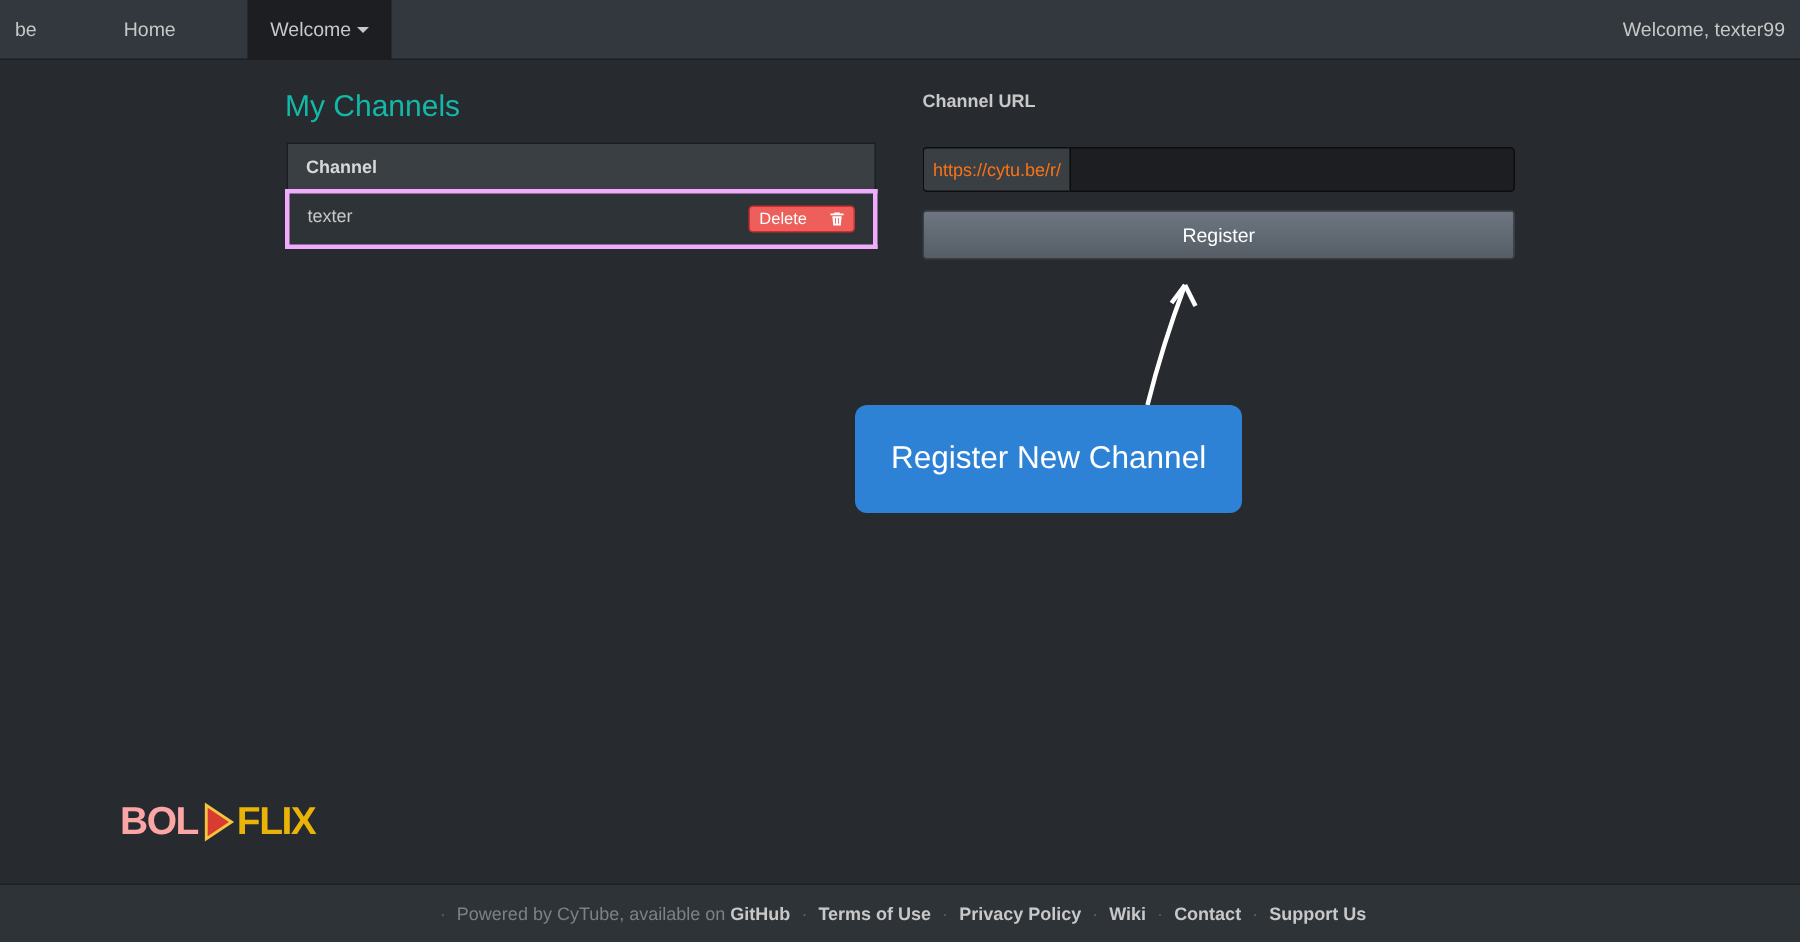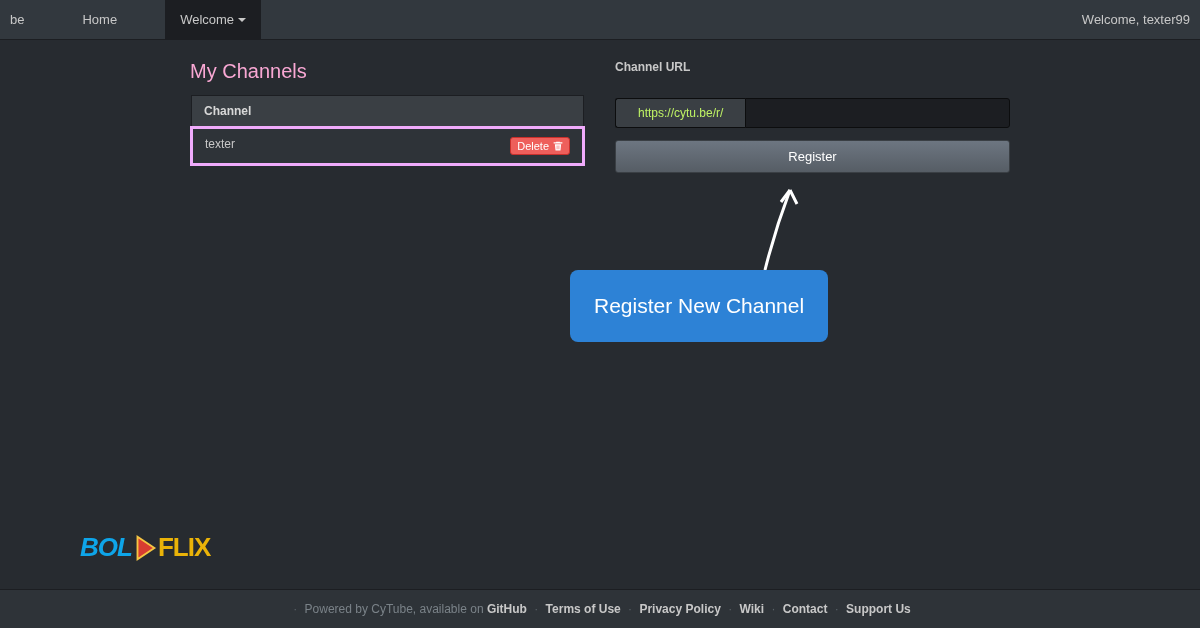--- a/index.html
+++ b/index.html
@@ -53,21 +53,21 @@
     .container {
       display: flex;
       padding: 20px 190px 0 190px;
       gap: 30px;
     }
     .col-left { width: 400px; }
     .col-right { width: 400px; }
     h3 {
       font-size: 20px;
       font-weight: 400;
-      color: #f9a8d4;
+      color: #14b8a6;
       margin-bottom: 12px;
     }
     .channel-table {
       width: 100%;
       border-collapse: collapse;
     }
     .channel-table th {
       background: #3a3f44;
       text-align: left;
       padding: 8px 12px;
@@ -87,21 +87,21 @@
       float: right;
       background: #ee5f5b;
       color: #fff;
       border: 1px solid #c9302c;
       border-radius: 3px;
       padding: 2px 6px;
       font-size: 11px;
       cursor: pointer;
       display: inline-flex;
       align-items: center;
-      gap: 4px;
+      gap: 15px;
     }
     .trash-icon {
       width: 10px;
       height: 10px;
       display: inline-block;
     }
     .form-label {
       display: block;
       font-size: 12px;
       font-weight: bold;
@@ -109,23 +109,23 @@
       margin-bottom: 24px;
     }
     .input-group {
       display: flex;
       margin-bottom: 12px;
     }
     .input-addon {
       background: #3a3f44;
       border: 1px solid #0c0d0e;
       border-right: none;
-      padding: 7px 22px;
-      font-size: 12px;
-      color: #bef264;
+      padding: 7px 6px;
+      font-size: 12px;
+      color: #f97316;
       border-radius: 3px 0 0 3px;
     }
     .form-input {
       flex: 1;
       background: #1c1e22;
       border: 1px solid #0c0d0e;
       padding: 7px 10px;
       font-size: 12px;
       color: #c8c8c8;
       border-radius: 0 3px 3px 0;
@@ -161,21 +161,21 @@
     .logo {
       position: absolute;
       left: 80px;
       bottom: 65px;
       font-size: 26px;
       font-weight: 900;
       letter-spacing: -1px;
       display: flex;
       align-items: center;
     }
-    .logo-bol { color: #0ea5e9; font-style: italic; }
+    .logo-bol { color: #fca5a5; }
     .logo-play {
       width: 30px;
       height: 30px;
       margin: 0 -2px;
       display: inline-flex;
       align-items: center;
       justify-content: center;
     }
     .logo-flix { color: #eab308; }
     .footer {

